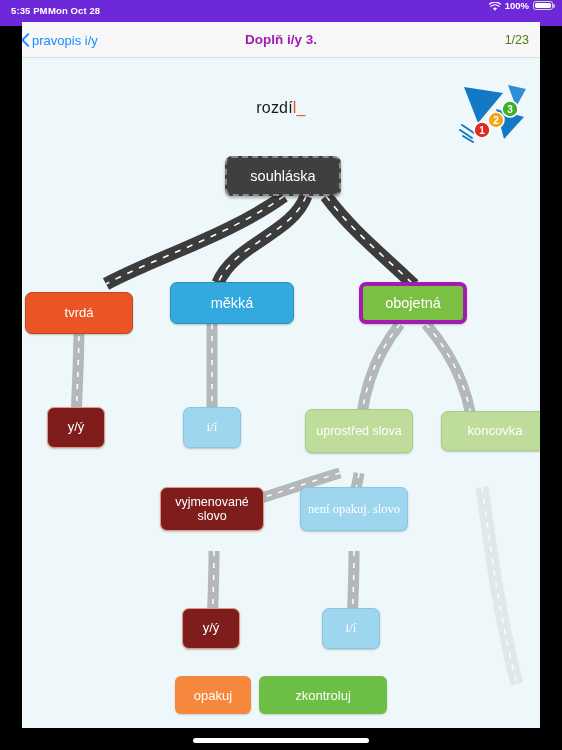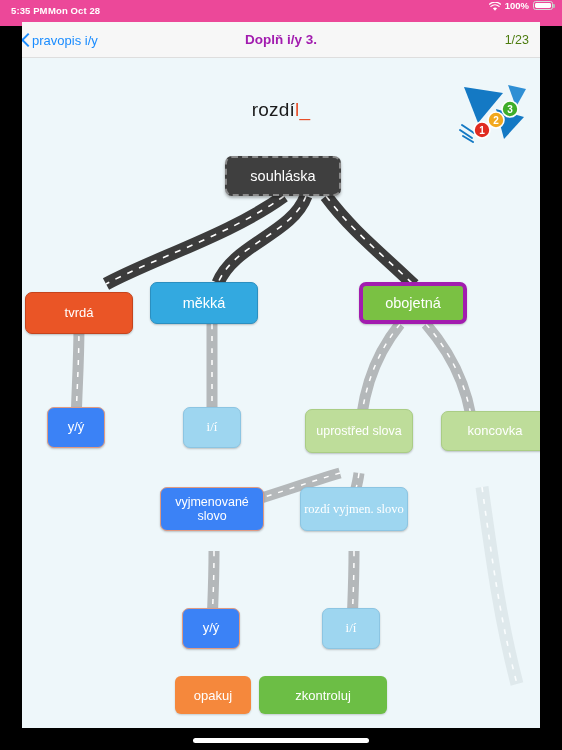--- a/index.html
+++ b/index.html
@@ -3,21 +3,21 @@
 <meta charset="utf-8">
 <style>
   * { margin:0; padding:0; box-sizing:border-box; }
   html,body { width:562px; height:750px; background:#000; overflow:hidden;
               font-family:"Liberation Sans", sans-serif; }
 
   #device { position:relative; width:562px; height:750px; background:#000; }
 
   
   #statusbar { position:absolute; left:0; top:0; width:562px; height:26px;
-               background:#ec4899; color:#fff; font-size:9.5px; }
+               background:#6d28d9; color:#fff; font-size:9.5px; }
   #sb-time   { position:absolute; left:11px; top:5px; font-weight:600; letter-spacing:.1px;}
   #sb-date   { position:absolute; left:48px; top:5px; font-weight:600; letter-spacing:.1px;}
   #sb-right  { position:absolute; right:9px; top:0; display:flex; align-items:center; gap:4px; }
   #sb-batt-pct { font-size:9.5px; font-weight:600; }
   .wifi-ic { display:inline-block; width:12px; height:10px; position:relative; top:1px;}
   .batt { width:20px; height:9.5px; border:1.1px solid #d8d8d8; border-radius:2.6px;
           position:relative; }
   .batt::after { content:""; position:absolute; right:-3px; top:2.6px; width:1.6px; height:4px;
                  background:#b9b9b9; border-radius:0 1px 1px 0;}
   .batt i { position:absolute; left:1.2px; top:1.2px; bottom:1.2px; width:15.6px;
@@ -39,40 +39,40 @@
   #nav-title { position:absolute; left:0; right:0; top:0; height:36px; line-height:36px;
                text-align:center; font-size:13.5px; font-weight:700; color:#a21caf; }
   #nav-count { position:absolute; right:11px; top:0; height:36px; line-height:36px;
                font-size:12.5px; color:#4d7c0f; }
 
   
   #content { position:absolute; left:0; top:37px; width:518px; height:669px; }
 
   
   #word { position:absolute; top:40px; left:0; width:518px; text-align:center;
-          font-size:19px; color:#1b1b1b; letter-spacing:.2px; }
+          font-size:16px; color:#1b1b1b; letter-spacing:.2px; }
   #word .missing { color:#e8502a; }
 
   
   #logo { position:absolute; right:12px; top:24px; width:72px; height:64px; }
 
   
   #roads { position:absolute; left:0; top:0; width:518px; height:669px; }
 
   
   .node { position:absolute; border-radius:7px; display:flex; align-items:center;
           justify-content:center; text-align:center; color:#fff; line-height:1.12;
           box-shadow:0 1px 2px rgba(0,0,0,.22); cursor:pointer; }
   .node span { pointer-events:none; }
   .root { background:#3f3f3f; border:2px dashed #8a8a8a; color:#fff;
           box-shadow:0 2px 3px rgba(0,0,0,.3); }
   .hard   { background:#ea5526; border:1px solid #c5441d; }
   .soft   { background:#33a9e0; border:1px solid #2b8fc0; }
   .both   { background:#7ac143; border:4px solid #a21caf; }
-  .hard-l { background:#3b82f6; border:1px solid #e09a82; }
+  .hard-l { background:#7f1d1d; border:1px solid #e09a82; }
   .soft-l { background:#9ed6f0; border:1px solid #8cc5e2;font-family:Liberation Serif, serif; }
   .both-l { background:#bedd9a; border:1px solid #aacd85; }
 
   
   #btnbar { position:absolute; left:0; bottom:14px; width:518px; display:flex;
             justify-content:center; align-items:center; gap:8px; }
   .bbtn { border-radius:6px; color:#fff; font-size:13px; display:flex;
           align-items:center; justify-content:center; cursor:pointer;
           box-shadow:0 1px 2px rgba(0,0,0,.18); }
   #btn-repeat { background:#f5883c; width:76px; height:38px; }
@@ -190,21 +190,21 @@
         <path class="rd-faint-in" d="M460,428 C470,500 478,560 495,625" stroke-width="1.6"></path>
       </svg>
 
       <div class="node root" style="left:203px; top:97px; width:116px; height:40px; font-size:14.5px;">
         <span>souhláska</span>
       </div>
 
       <div class="node hard" style="left:3px; top:233px; width:108px; height:42px; font-size:13px;">
         <span>tvrdá</span>
       </div>
-      <div class="node soft" style="left:128px; top:223px; width:108px; height:42px; font-size:14.5px;">
+      <div class="node soft" style="left:148px; top:223px; width:124px; height:42px; font-size:14.5px;">
         <span>měkká</span>
       </div>
       <div class="node both" style="left:337px; top:223px; width:108px; height:42px; font-size:14.5px;">
         <span>obojetná</span>
       </div>
 
       <div class="node hard-l" style="left:25px; top:348px; width:58px; height:41px; font-size:13px;">
         <span>y/ý</span>
       </div>
       <div class="node soft-l" style="left:161px; top:348px; width:58px; height:41px; font-size:13px;">
@@ -214,21 +214,21 @@
         <span>uprostřed slova</span>
       </div>
       <div class="node both-l" style="left:419px; top:352px; width:108px; height:40px; font-size:13px;">
         <span>koncovka</span>
       </div>
 
       <div class="node hard-l" style="left:138px; top:428px; width:104px; height:44px; font-size:12.5px;">
         <span>vyjmenované slovo</span>
       </div>
       <div class="node soft-l" style="left:278px; top:428px; width:108px; height:44px; font-size:12.5px;">
-        <span>rozdí vyjmen. slovo</span>
+        <span>není opakuj. slovo</span>
       </div>
 
       <div class="node hard-l" style="left:160px; top:549px; width:58px; height:41px; font-size:13px;">
         <span>y/ý</span>
       </div>
       <div class="node soft-l" style="left:300px; top:549px; width:58px; height:41px; font-size:13px;">
         <span>i/í</span>
       </div>
 
       <div id="btnbar">

